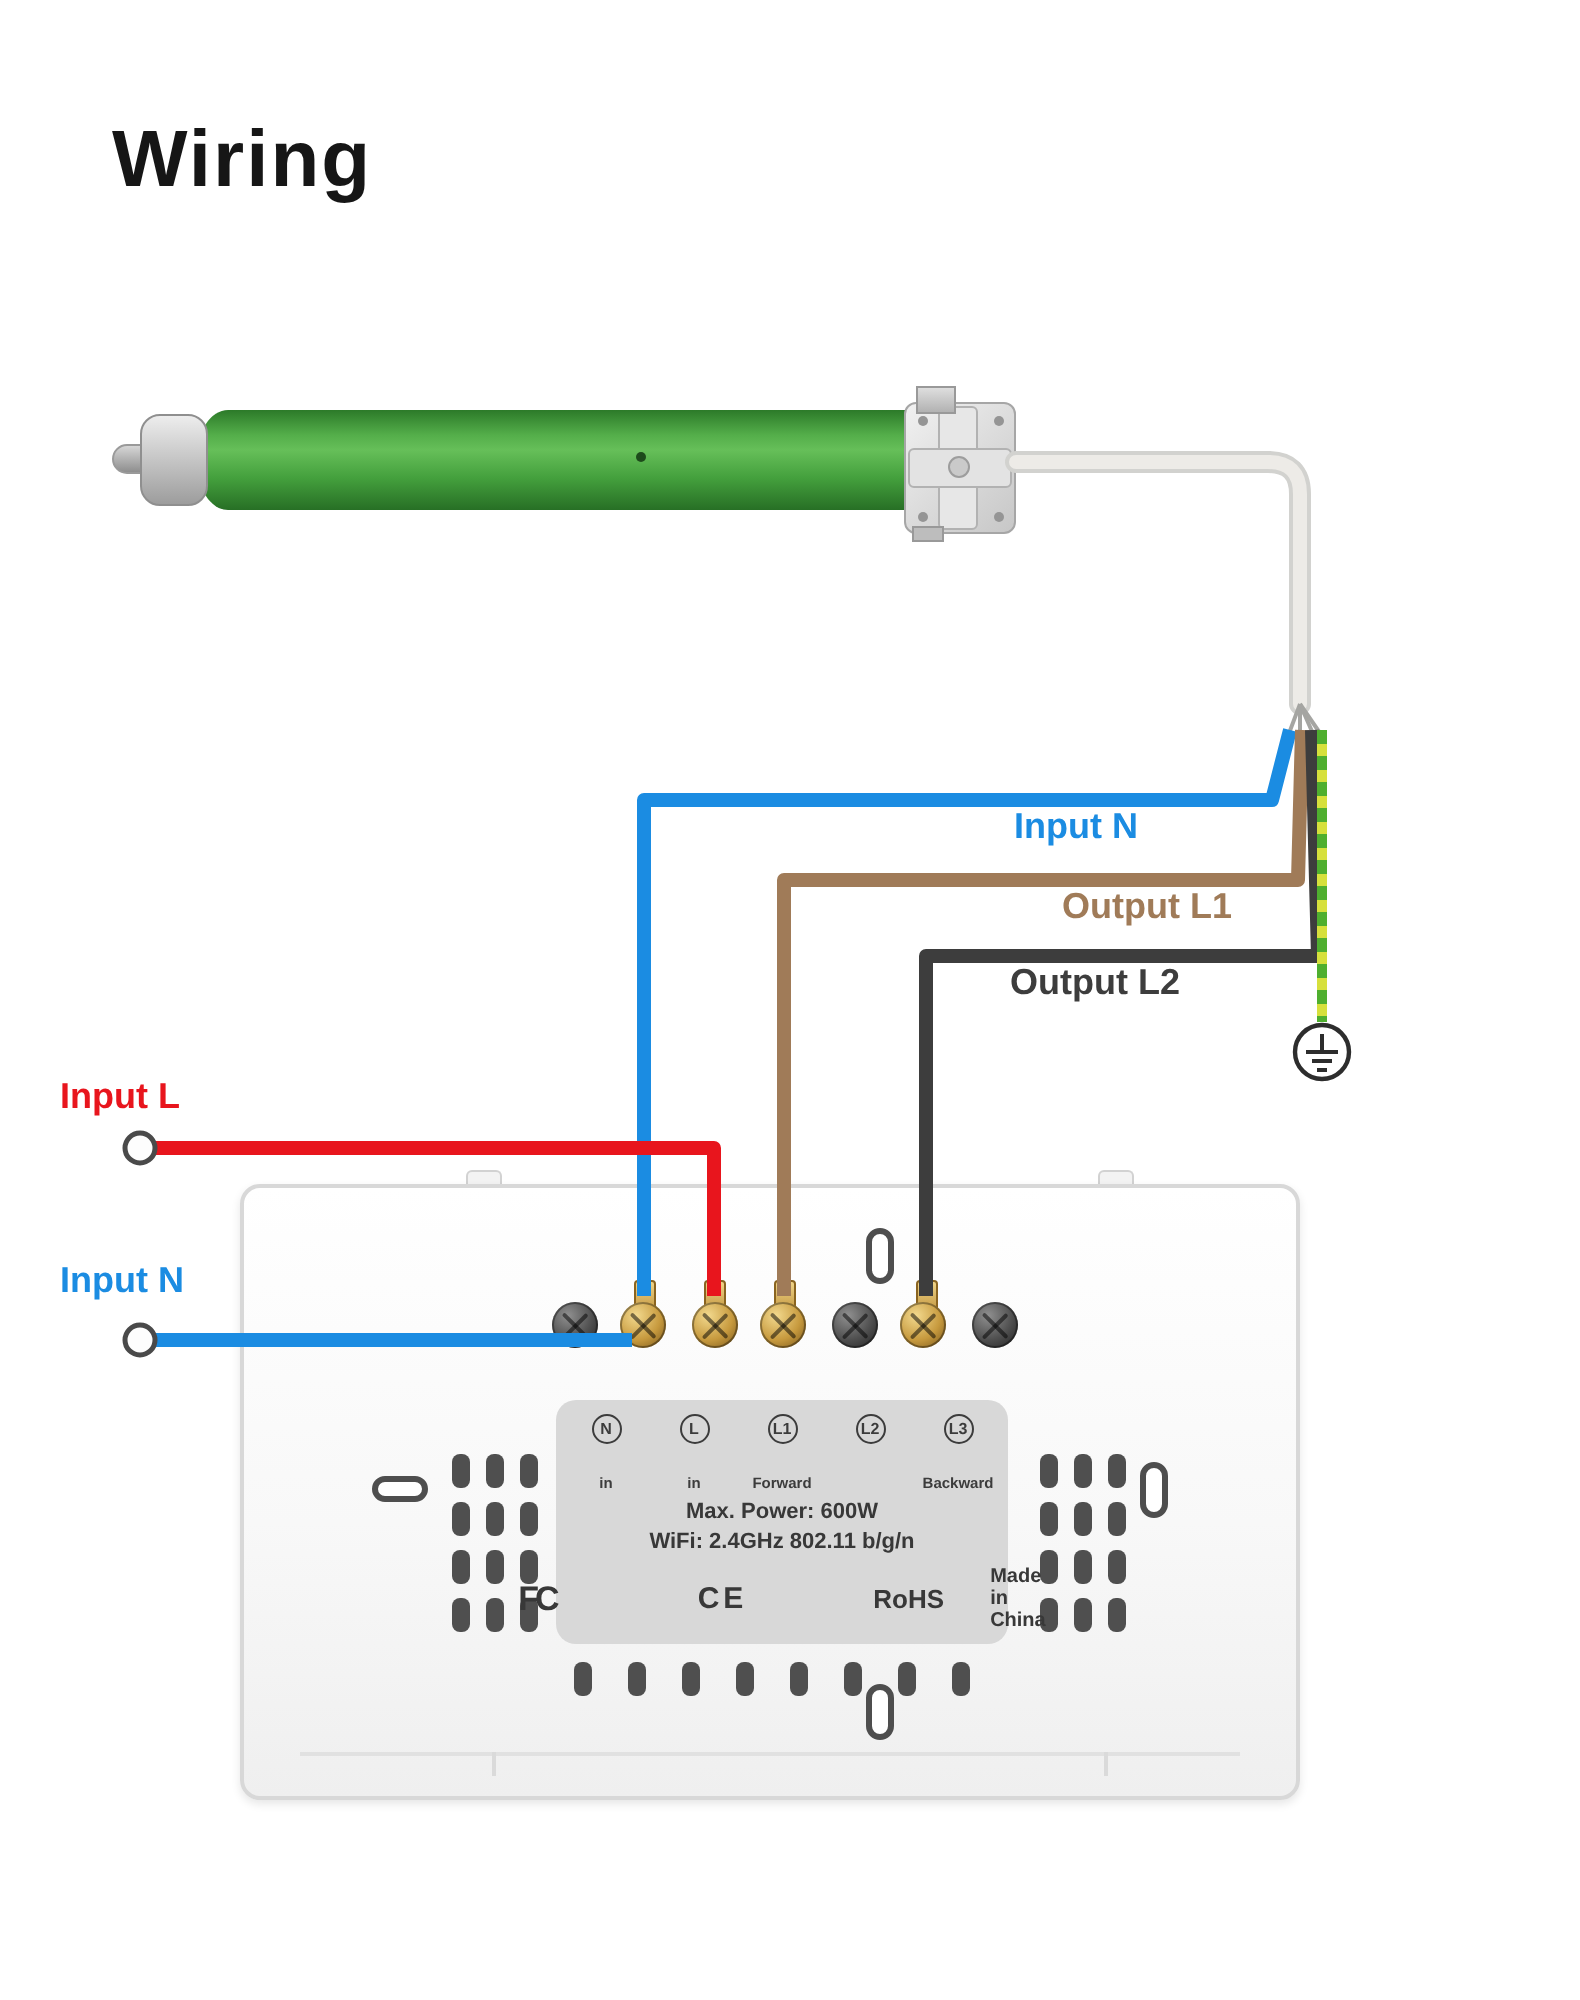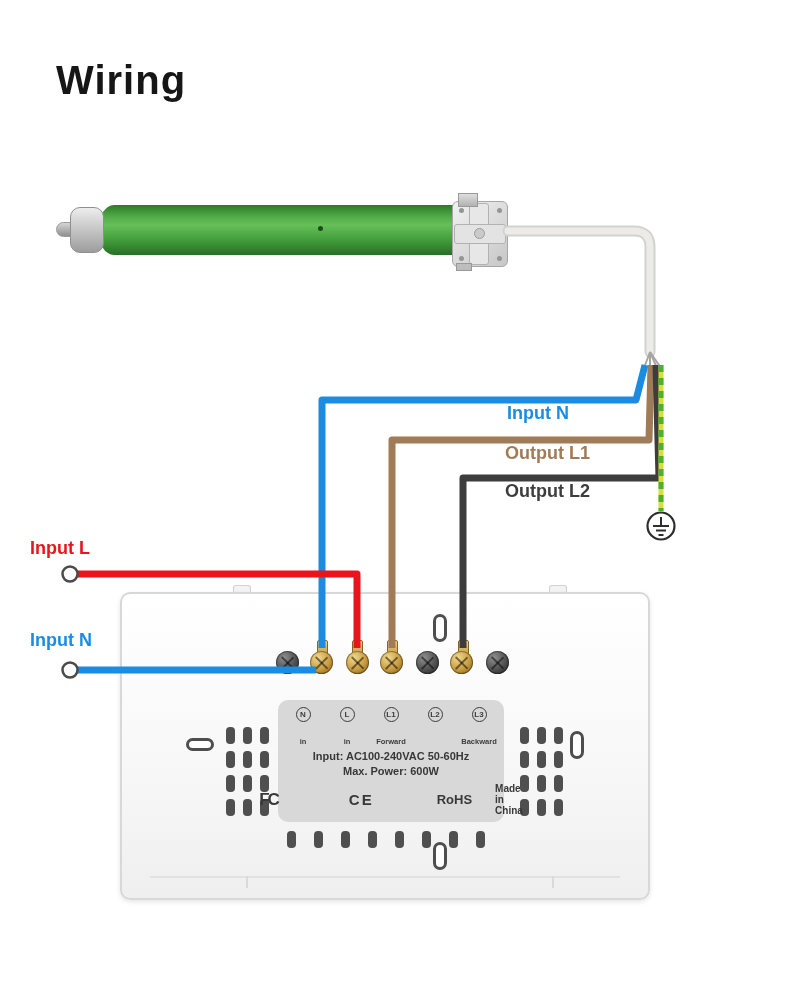--- a/index.html
+++ b/index.html
@@ -168,22 +168,22 @@
         <div class="badge-col">
           <div class="badge-circle">L2</div>
           <div class="badge-sub"></div>
         </div>
         <div class="badge-col">
           <div class="badge-circle">L3</div>
           <div class="badge-sub">Backward</div>
         </div>
       </div>
       <div class="spec-block">
-        <div class="spec-line">Input: AC100-240VAC 50-60Hz</div>
         <div class="spec-line">Max. Power: 600W</div>
+        <div class="spec-line">WiFi: 2.4GHz 802.11 b/g/n</div>
       </div>
       <div class="cert-row">
         <span class="cert-fcc">FC</span>
         <span class="cert-ce">CE</span>
         <span class="cert-rohs">RoHS</span>
         <span class="cert-origin">Made in China</span>
       </div>
     </div>
   </div>
 
@@ -214,18 +214,18 @@
     </g>
 
     <path d="M 77 670 H 316" fill="none" stroke-width="7" stroke="#1b8ce2"></path>
     <path d="M 77 574 H 357 V 648" fill="none" stroke-width="7" stroke-linejoin="round" stroke="#e8151d"></path>
 
     <circle cx="70" cy="574" r="7.5" fill="#fdfdfd" stroke="#4a4a4a" stroke-width="2.5"></circle>
     <circle cx="70" cy="670" r="7.5" fill="#fdfdfd" stroke="#4a4a4a" stroke-width="2.5"></circle>
   </svg>
 
   <div class="wire-label" style="left: 507px; top: 403px; color: rgb(27, 140, 226);">Input N</div>
-  <div class="wire-label" style="left: 505px; top: 443px; color: rgb(160, 123, 88);">Output L1</div>
+  <div class="wire-label" style="left: 531px; top: 443px; color: rgb(160, 123, 88);">Output L1</div>
   <div class="wire-label" style="left: 505px; top: 481px; color: rgb(61, 61, 61);">Output L2</div>
   <div class="wire-label" style="left: 30px; top: 538px; color: rgb(232, 21, 29);">Input L</div>
   <div class="wire-label" style="left: 30px; top: 630px; color: rgb(27, 140, 226);">Input N</div>
 
 </div>
 
 </body></html>

